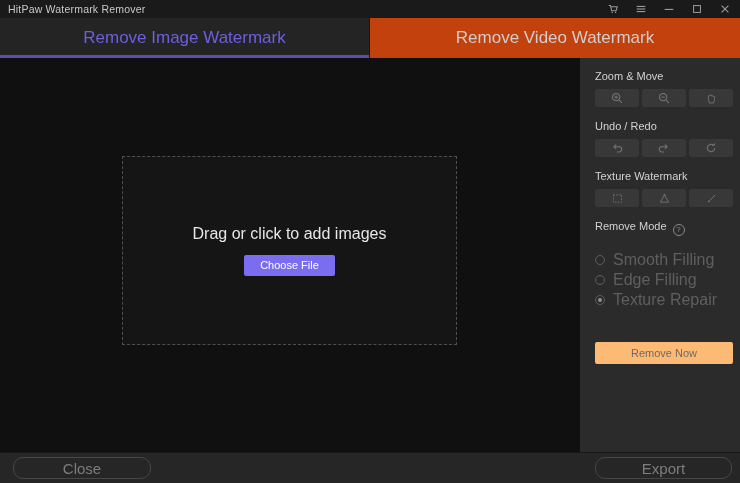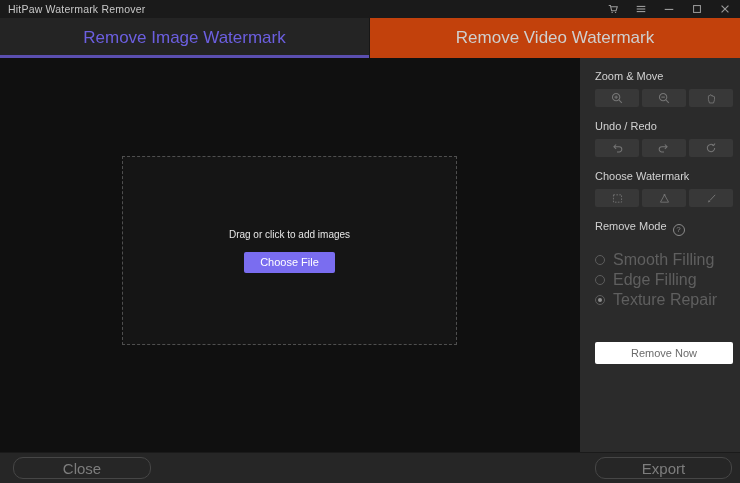--- a/index.html
+++ b/index.html
@@ -25,41 +25,41 @@
   .tab{display:flex;align-items:center;justify-content:center;font-size:17px;cursor:pointer;position:relative;}
   .tab-image{width:370px;background:#242424;color:var(--tab-active-text);border-right:1px solid #171717;}
   .tab-image::after{content:"";position:absolute;left:0;bottom:0;width:100%;height:3px;background:var(--tab-underline);}
   .tab-video{flex:1;background:#c2410c;color:#cfcfcf;}
 
   
   .content{position:absolute;left:0;top:58px;width:740px;height:394px;}
   .canvas{position:absolute;left:0;top:0;width:580px;height:394px;background:#101010;}
   .dropzone{position:absolute;left:122px;top:98px;width:335px;height:189px;background:#151515;
     border:1px dashed #4f4f4f;display:flex;flex-direction:column;align-items:center;justify-content:center;cursor:pointer;}
-  .dropzone .hint{font-size:10px;color:#e6e6e6;margin-bottom:12px;}
+  .dropzone .hint{font-size:16px;color:#e6e6e6;margin-bottom:12px;}
   .choose-btn{background:var(--accent);color:#ffffff;font-size:11px;border:none;border-radius:2px;
     padding:5px 16px;min-width:84px;height:21px;line-height:11px;cursor:pointer;font-family:"Liberation Sans",sans-serif;}
 
   
   .panel{position:absolute;left:580px;top:0;width:160px;height:394px;background:#2b2b2b;padding:12px 7px 0 15px;}
   .panel-label{font-size:11px;color:#d2d2d2;margin-bottom:7px;}
   .btn-row{display:flex;justify-content:space-between;margin-bottom:13px;}
   .tool-btn{width:44px;height:18px;background:#383838;border:none;border-radius:2px;cursor:pointer;
     display:flex;align-items:center;justify-content:center;}
   .tool-btn svg{display:block;}
   .mode-title{display:flex;align-items:center;gap:6px;margin-bottom:10px;}
   .mode-title .panel-label{margin-bottom:8px;}
   .info-circle{width:12px;height:12px;border:1px solid #8a8a8a;border-radius:50%;color:#8a8a8a;
     font-size:8px;display:flex;align-items:center;justify-content:center;cursor:pointer;line-height:1;}
   .radio-row{display:flex;align-items:center;gap:8px;height:20px;margin-bottom:0;cursor:pointer;}
   .radio-dot{width:10px;height:10px;border:1px solid #5d5d5d;border-radius:50%;position:relative;flex:none;}
   .radio-row.selected .radio-dot::after{content:"";position:absolute;left:2px;top:2px;width:4px;height:4px;
     border-radius:50%;background:#8f8f8f;}
   .radio-row span.lbl{font-size:16px;color:#5f5f5f;}
-  .remove-now{margin-top:32px;width:138px;height:22px;background:#ffffff;border:none;border-radius:2px;
+  .remove-now{margin-top:32px;width:138px;height:22px;background:#fdba74;border:none;border-radius:2px;
     color:#6b6b6b;font-size:11px;cursor:default;font-family:"Liberation Sans",sans-serif;}
 
   
   .footer{position:absolute;left:0;top:452px;width:740px;height:31px;background:#262626;border-top:1px solid #1a1a1a;}
   .footer-btn{position:absolute;top:4px;height:22px;background:transparent;border:1px solid #464646;border-radius:10px;
     color:#7d7d7d;font-size:15px;cursor:pointer;font-family:"Liberation Sans",sans-serif;}
   .close-btn{left:13px;width:138px;}
   .export-btn{left:595px;width:137px;}
 </style>
 </head>
@@ -168,21 +168,21 @@
         </button>
         <button class="tool-btn">
           <svg width="14" height="14" viewBox="0 0 16 16" fill="none" stroke="#757575" stroke-width="1.2">
             <path d="M12.2 8 a4.2 4.2 0 1 1 -1.4 -3.1"></path>
             <path d="M12.6 2.8 L11 5.2 L8.8 4"></path>
           </svg>
           <span></span>
         </button>
       </div>
 
-      <div class="panel-label">Choose Watermark</div>
+      <div class="panel-label">Texture Watermark</div>
       <div class="btn-row">
         <button class="tool-btn">
           <svg width="13" height="13" viewBox="0 0 16 16" fill="none" stroke="#757575" stroke-width="1.1">
             <rect x="3" y="3.5" width="10" height="9" stroke-dasharray="2 1.6"></rect>
           </svg>
           <span></span>
         </button>
         <button class="tool-btn">
           <svg width="13" height="13" viewBox="0 0 16 16" fill="none" stroke="#757575" stroke-width="1.1">
             <path d="M8 3.5 L13 12.5 H3 Z"></path>

